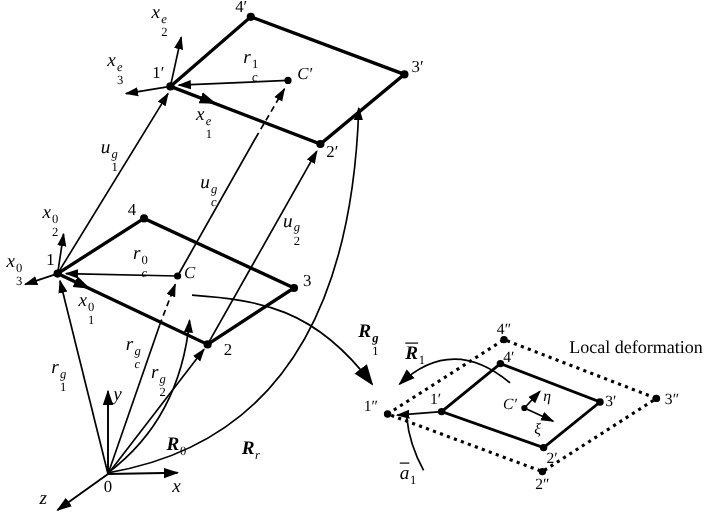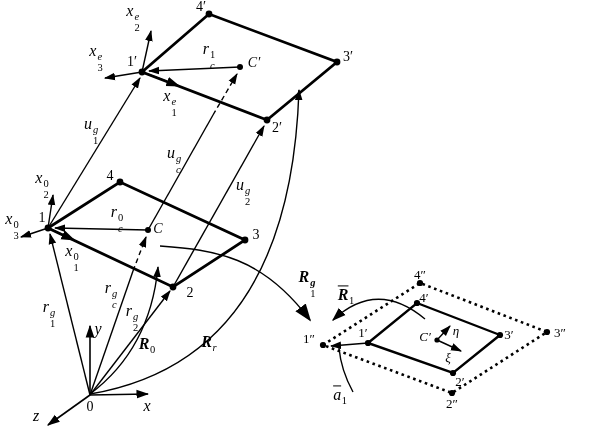--- a/index.html
+++ b/index.html
@@ -180,32 +180,33 @@
         <span>1</span>
       </span></span>
 <span class="lab" style="left:111px;top:295px"><span class="it">r</span><span class="stk">
         <span class="it">g</span>
         <span class="it">c</span>
       </span></span>
 <span class="lab" style="left:132px;top:318px"><span class="it">r</span><span class="stk">
         <span class="it">g</span>
         <span>2</span>
       </span></span>
-<span class="lab" style="left:147px;top:346px"><span class="it bd">R</span><sub class="s">0</sub></span>
-<span class="lab" style="left:209px;top:344px"><span class="it bd">R</span><sub class="s it">r</sub></span>
+<span class="lab" style="left:147px;top:373px"><span class="it bd">R</span><sub class="s">0</sub></span>
+<span class="lab" style="left:209px;top:376px"><span class="it bd">R</span><sub class="s it">r</sub></span>
 <span class="lab" style="left:307px;top:284px"><span class="it bd">R</span><span class="stk">
         <span class="it bd">g</span>
         <span>1</span>
       </span></span>
 
 <span class="lab num" style="left:90px;top:407px"><span>0</span></span>
 <span class="lab" style="left:147px;top:406px"><span class="it">x</span></span>
 <span class="lab" style="left:98px;top:329px"><span class="it">y</span></span>
 <span class="lab" style="left:36px;top:416px"><span class="it">z</span></span>
 
+<span class="lab cap" style="left:530px;top:291px"><span>Local deformation</span></span>
 <span class="lab" style="left:346px;top:297px"><span class="it bd ov">R</span><sub class="s">1</sub></span>
 <span class="lab" style="left:340px;top:397px"><span class="it ov">a</span><sub class="s">1</sub></span>
 <span class="lab sm" style="left:309px;top:338px"><span>1″</span></span>
 <span class="lab sm" style="left:452px;top:403px"><span>2″</span></span>
 <span class="lab sm" style="left:560px;top:332px"><span>3″</span></span>
 <span class="lab sm" style="left:420px;top:274px"><span>4″</span></span>
 <span class="lab sm" style="left:363px;top:332px"><span>1′</span></span>
 <span class="lab sm" style="left:460px;top:381px"><span>2′</span></span>
 <span class="lab sm" style="left:509px;top:334px"><span>3′</span></span>
 <span class="lab sm" style="left:424px;top:297px"><span>4′</span></span>

